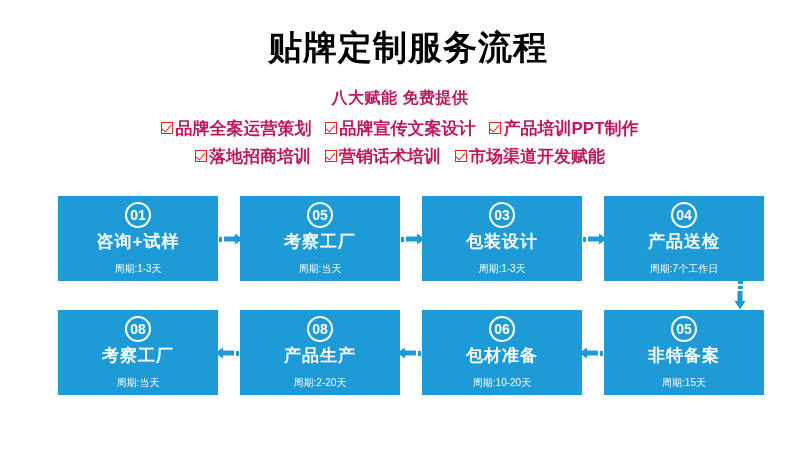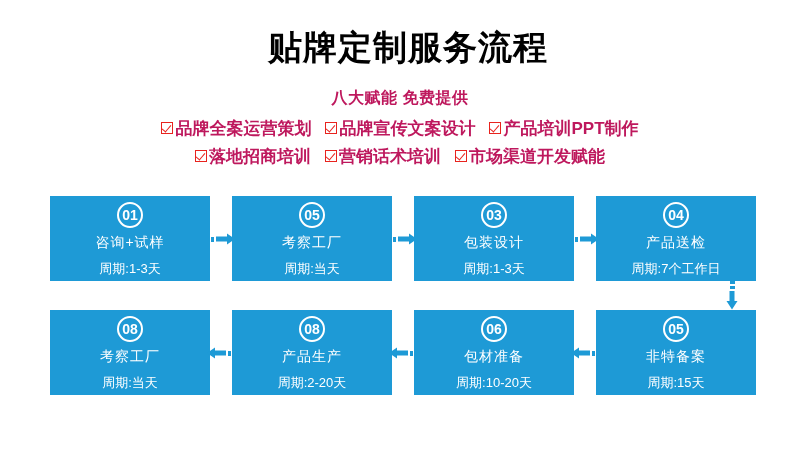--- a/index.html
+++ b/index.html
@@ -92,21 +92,21 @@
     height: 8px;
     border-right: 1.8px solid #e8231e;
     border-bottom: 1.8px solid #e8231e;
     transform: rotate(40deg);
   }
 
   
   .flow {
     position: absolute;
     top: 196px;
-    left: 50px;
+    left: 58px;
     width: 706px;
     height: 200px;
   }
 
   .flow-row {
     position: absolute;
     left: 0;
     width: 706px;
     height: 85px;
     display: flex;
@@ -143,30 +143,30 @@
     display: flex;
     align-items: center;
     justify-content: center;
     line-height: 1;
     box-sizing: border-box;
     margin-bottom: 3px;
   }
 
   .step-title {
     color: #ffffff;
-    font-size: 14px;
-    font-weight: normal;
+    font-size: 17px;
+    font-weight: bold;
     letter-spacing: 1px;
     line-height: 22px;
     white-space: nowrap;
   }
 
   .step-cycle {
     color: #ffffff;
-    font-size: 13px;
+    font-size: 10px;
     line-height: 14px;
     margin-top: 9px;
     white-space: nowrap;
   }
 
   
   .arrow-h {
     position: absolute;
     top: 50%;
     left: 50%;

